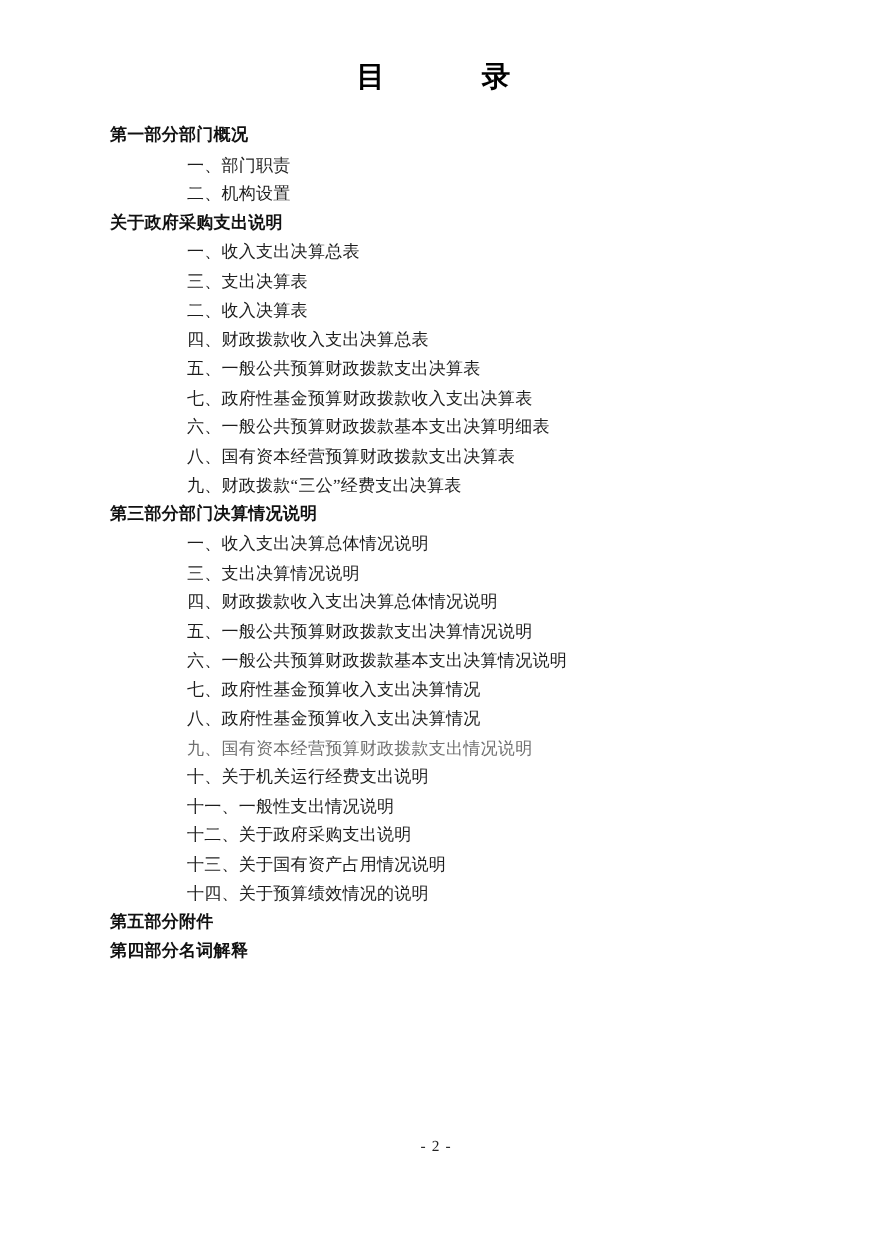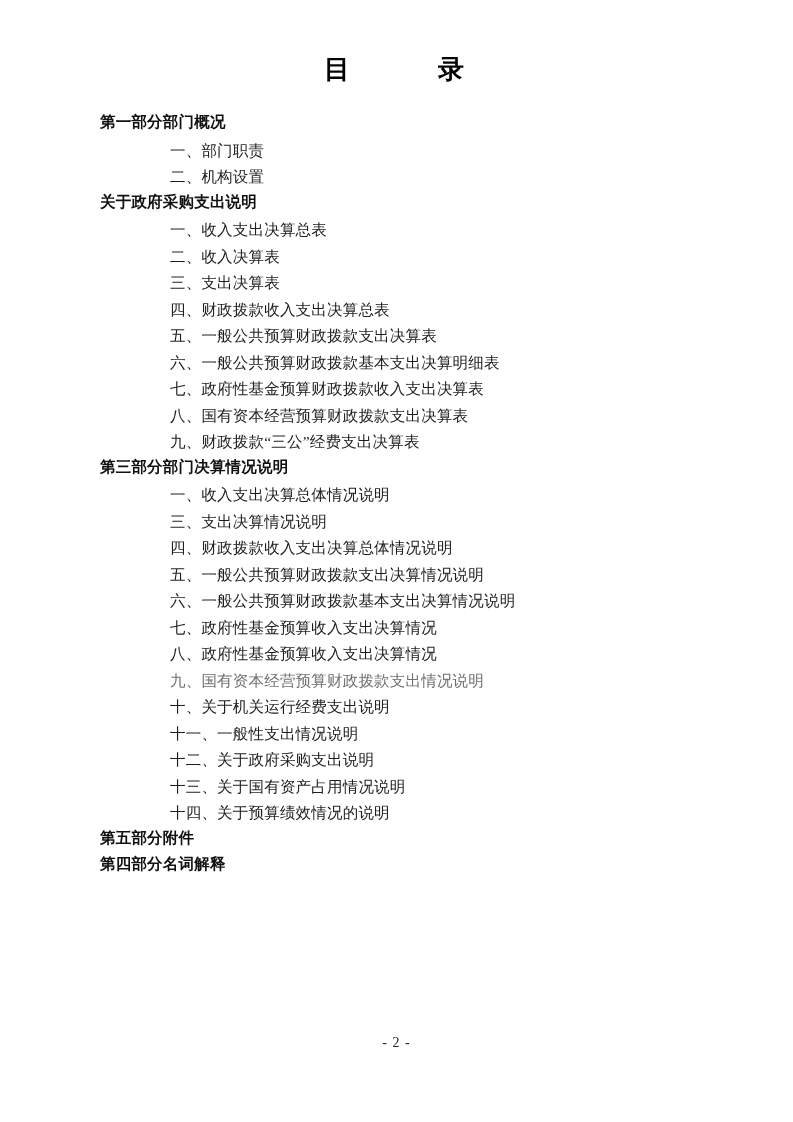--- a/index.html
+++ b/index.html
@@ -74,26 +74,26 @@
 
 <div class="page">
   <div class="content">
     <div class="doc-title">目　　录</div>
     <div class="toc" id="toc-list">
         <div class="toc-part">第一部分部门概况</div>
         <div class="toc-item">一、部门职责</div>
         <div class="toc-item">二、机构设置</div>
         <div class="toc-part">关于政府采购支出说明</div>
         <div class="toc-item">一、收入支出决算总表</div>
+        <div class="toc-item">三、支出决算表</div>
         <div class="toc-item">二、收入决算表</div>
-        <div class="toc-item">三、支出决算表</div>
         <div class="toc-item">四、财政拨款收入支出决算总表</div>
         <div class="toc-item">五、一般公共预算财政拨款支出决算表</div>
+        <div class="toc-item">七、政府性基金预算财政拨款收入支出决算表</div>
         <div class="toc-item">六、一般公共预算财政拨款基本支出决算明细表</div>
-        <div class="toc-item">七、政府性基金预算财政拨款收入支出决算表</div>
         <div class="toc-item">八、国有资本经营预算财政拨款支出决算表</div>
         <div class="toc-item">九、财政拨款“三公”经费支出决算表</div>
         <div class="toc-part">第三部分部门决算情况说明</div>
         <div class="toc-item">一、收入支出决算总体情况说明</div>
         <div class="toc-item">三、支出决算情况说明</div>
         <div class="toc-item">四、财政拨款收入支出决算总体情况说明</div>
         <div class="toc-item">五、一般公共预算财政拨款支出决算情况说明</div>
         <div class="toc-item">六、一般公共预算财政拨款基本支出决算情况说明</div>
         <div class="toc-item">七、政府性基金预算收入支出决算情况</div>
         <div class="toc-item">八、政府性基金预算收入支出决算情况</div>

